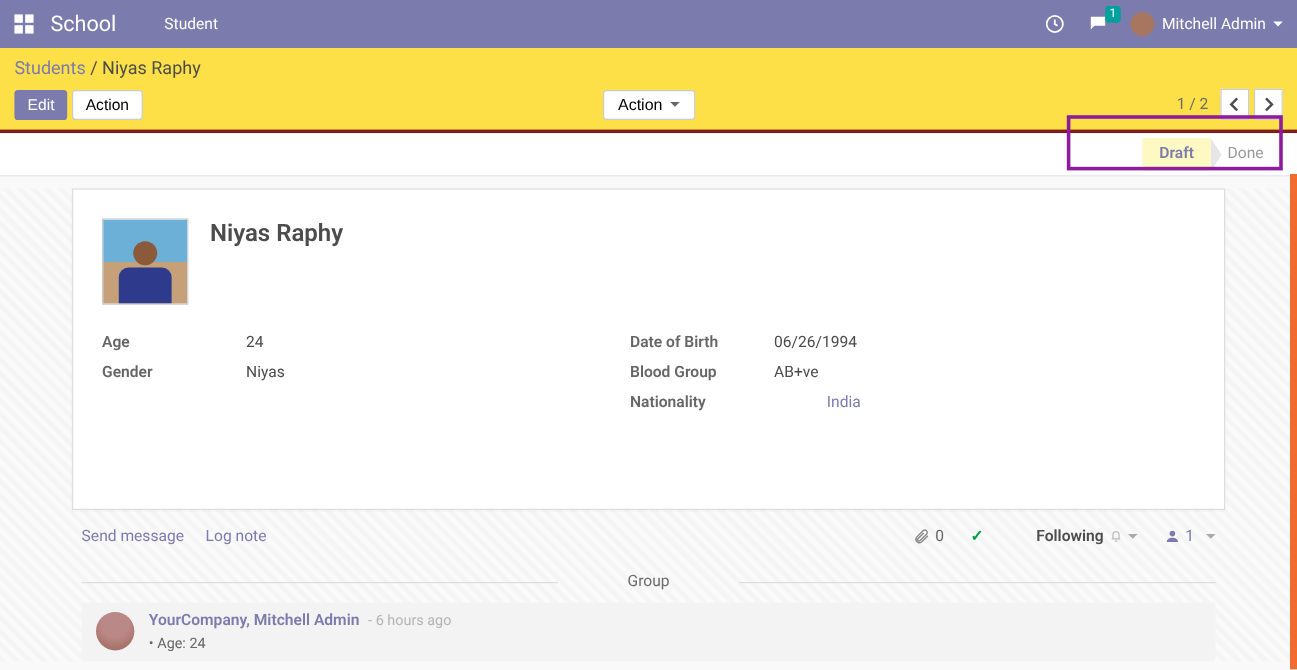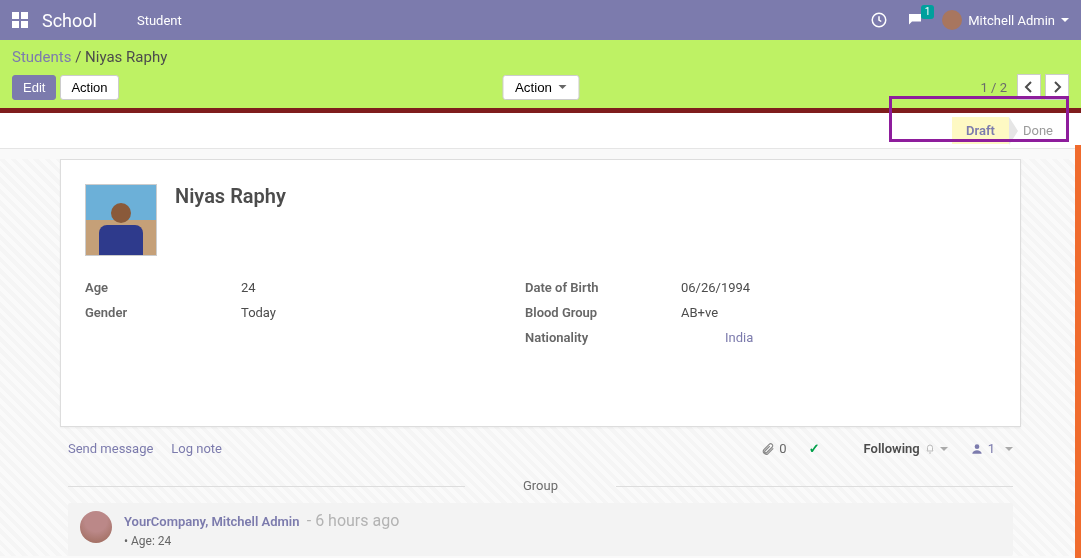--- a/index.html
+++ b/index.html
@@ -12,21 +12,21 @@
 .navbar .brand { font-size: 18px; font-weight: 400; margin-left: 14px; }
 .navbar .menu-item { margin-left: 40px; font-size: 13px; }
 .navbar .right { margin-left: auto; display: flex; align-items: center; gap: 18px; }
 .navbar .icon-btn { cursor: pointer; display: flex; align-items: center; position: relative; }
 .navbar .badge { position: absolute; top: -6px; right: -10px; background: #00a09d; color: #fff; font-size: 10px; border-radius: 3px; padding: 0 4px; line-height: 14px; }
 .navbar .avatar { width: 20px; height: 20px; border-radius: 50%; background: #a8765f; display: inline-block; }
 .navbar .user { display: flex; align-items: center; gap: 6px; cursor: pointer; }
 .navbar .caret { border-top: 4px solid #fff; border-left: 4px solid transparent; border-right: 4px solid transparent; }
 
 
-.controlbar { background: #bef264; border-bottom: 5px solid #7f1d1d; padding: 8px 12px; }
+.controlbar { background: #fde047; border-bottom: 3px solid #7f1d1d; padding: 8px 12px; }
 .breadcrumb { font-size: 15px; color: #4c4c4c; margin-bottom: 8px; }
 .breadcrumb a { color: #7c7bad; text-decoration: none; }
 .controls { display: flex; align-items: center; }
 .btn { border: 1px solid #ccc; background: #fff; padding: 4px 10px; font-size: 13px; cursor: pointer; border-radius: 3px; }
 .btn.primary { background: #7c7bad; color: #fff; border-color: #7c7bad; }
 .btn + .btn { margin-left: 4px; }
 .action-wrap { margin-left: auto; margin-right: auto; position: absolute; left: 50%; transform: translateX(-50%); }
 .action-btn { border: 1px solid #ccc; background: #fff; padding: 4px 12px; cursor: pointer; border-radius: 3px; display: flex; align-items: center; gap: 6px; }
 .action-btn .caret2 { border-top: 4px solid #666; border-left: 4px solid transparent; border-right: 4px solid transparent; }
 .pager { margin-left: auto; display: flex; align-items: center; gap: 4px; }
@@ -46,21 +46,21 @@
 .content-wrap { padding: 0; background-image: repeating-linear-gradient(45deg, #f5f5f5 0 4px, #fafafa 4px 8px); position: relative; }
 .sheet { background: #fff; border: 1px solid #ddd; margin: 10px 60px 0 60px; padding: 24px; min-height: 268px; position: relative; box-shadow: 0 1px 2px rgba(0,0,0,.05); }
 .sheet-header { display: flex; gap: 18px; margin-bottom: 24px; }
 .avatar-box { width: 72px; height: 72px; border: 1px solid #ccc; background: linear-gradient(#6cb0d8 50%, #c5a078 50%); position: relative; overflow: hidden; }
 .avatar-box .person { position: absolute; bottom: 0; left: 50%; transform: translateX(-50%); width: 44px; height: 52px; }
 .avatar-box .head { width: 20px; height: 20px; border-radius: 50%; background: #8a5a3a; margin: 0 auto; }
 .avatar-box .body { width: 44px; height: 30px; background: #2e3a8c; border-radius: 8px 8px 0 0; margin-top: 2px; }
 .sheet-title { font-size: 20px; font-weight: 600; color: #4c4c4c; }
 .fields { display: flex; gap: 120px; }
 .field-col { display: flex; flex-direction: column; gap: 10px; }
-.field-row { display: flex; gap: 36px; }
+.field-row { display: flex; }
 .field-label { width: 120px; font-weight: 600; color: #666; font-size: 13px; }
 .field-value { color: #4c4c4c; font-size: 13px; }
 .field-value.link { color: #7c7bad; margin-left: 44px; }
 .left-col .field-label { width: 120px; }
 
 
 .orange-bar { position: absolute; right: 0; top: 145px; bottom: 0; width: 6px; background: #f06b2d; }
 
 
 .chatter { padding: 14px 68px 0 68px; }
@@ -73,21 +73,21 @@
 .chatter-right .caret3 { border-top: 4px solid #aaa; border-left: 4px solid transparent; border-right: 4px solid transparent; }
 
 .today-sep { text-align: center; color: #6b6b6b; font-size: 13px; margin: 22px 0 10px 0; position: relative; }
 .today-sep::before, .today-sep::after { content: ''; position: absolute; top: 50%; width: 42%; border-top: 1px solid #ddd; }
 .today-sep::before { left: 0; }
 .today-sep::after { right: 0; }
 
 .msg { display: flex; gap: 12px; background: #f3f3f3; padding: 8px 12px; border-radius: 2px; align-items: flex-start; margin-top: 6px; }
 .msg-avatar { width: 32px; height: 32px; border-radius: 50%; background: radial-gradient(circle at 50% 30%, #b88 40%, #965 100%); flex-shrink: 0; }
 .msg-head { color: #7c7bad; font-weight: 600; font-size: 13px; }
-.msg-time { color: #b3b3b3; font-weight: 400; font-size: 16px; margin-left: 4px; }
+.msg-time { color: #b3b3b3; font-weight: 400; font-size: 12px; margin-left: 4px; }
 .msg-body { color: #666; font-size: 12px; margin-top: 4px; }
 .msg-body .bullet::before { content: '• '; }
 
 svg { display: block; }
 </style>
 </head>
 <body>
 
 <div class="navbar">
   <div class="apps-icon">
@@ -169,21 +169,21 @@
       <div class="sheet-title">Niyas Raphy</div>
     </div>
     <div class="fields">
       <div class="field-col left-col" style="min-width:320px;">
         <div class="field-row">
           <div class="field-label">Age</div>
           <div class="field-value">24</div>
         </div>
         <div class="field-row">
           <div class="field-label">Gender</div>
-          <div class="field-value">Today</div>
+          <div class="field-value">Niyas</div>
         </div>
       </div>
       <div class="field-col">
         <div class="field-row">
           <div class="field-label">Date of Birth</div>
           <div class="field-value">06/26/1994</div>
         </div>
         <div class="field-row">
           <div class="field-label">Blood Group</div>
           <div class="field-value">AB+ve</div>

